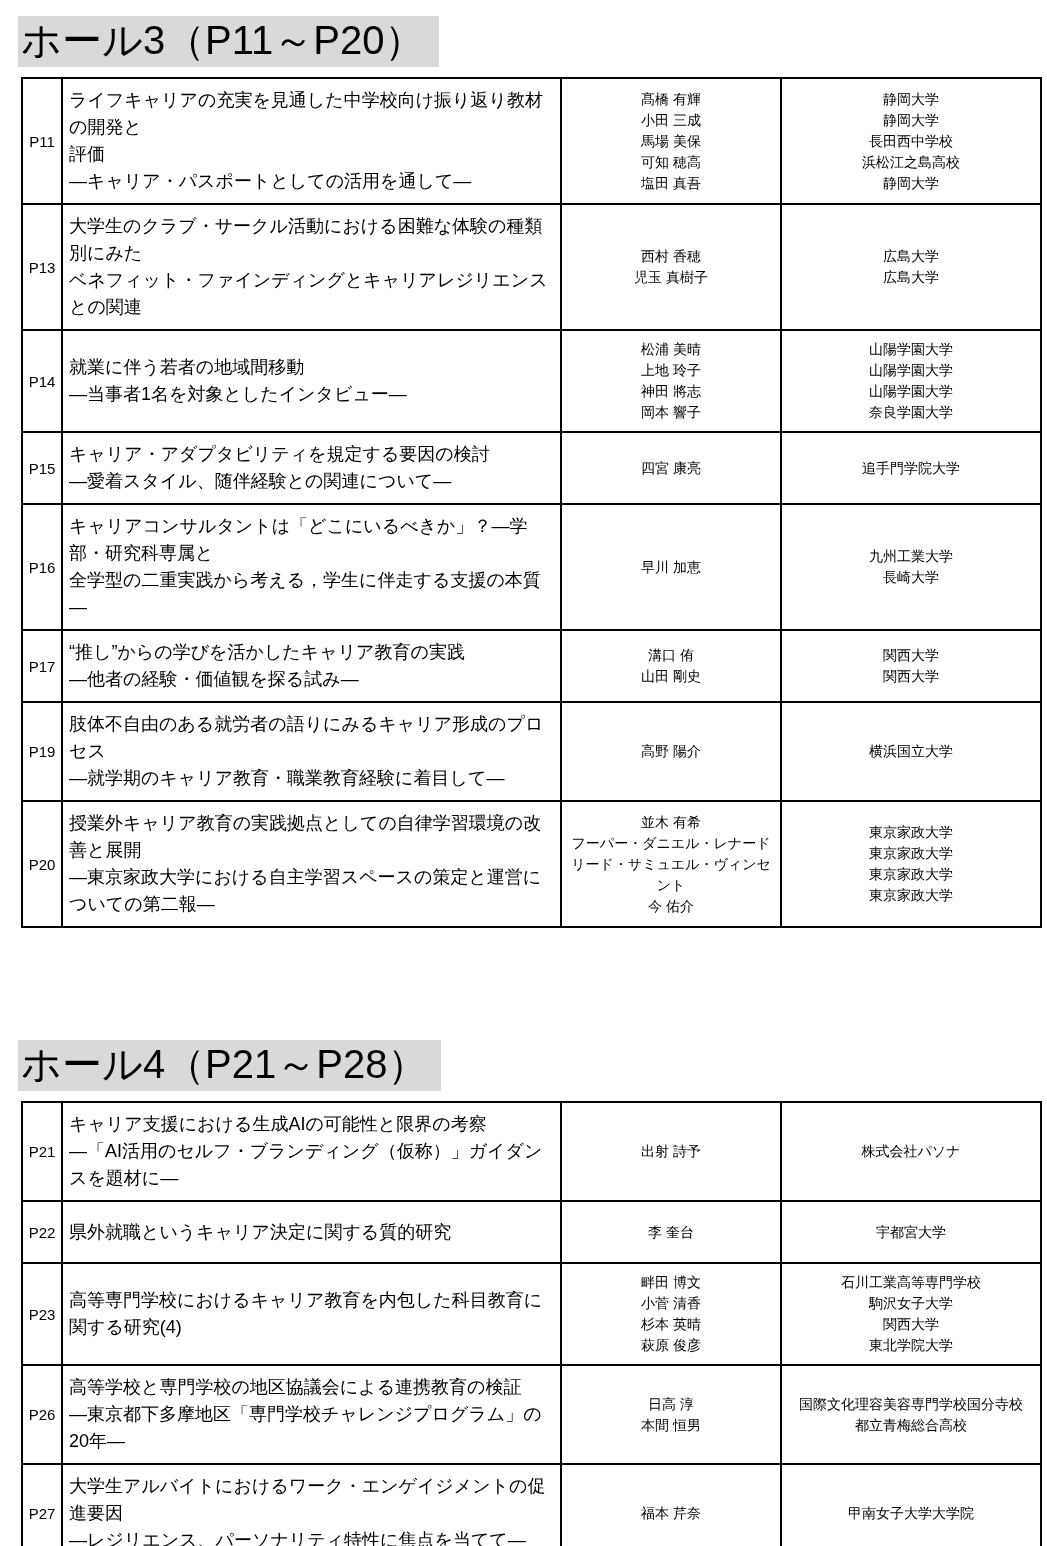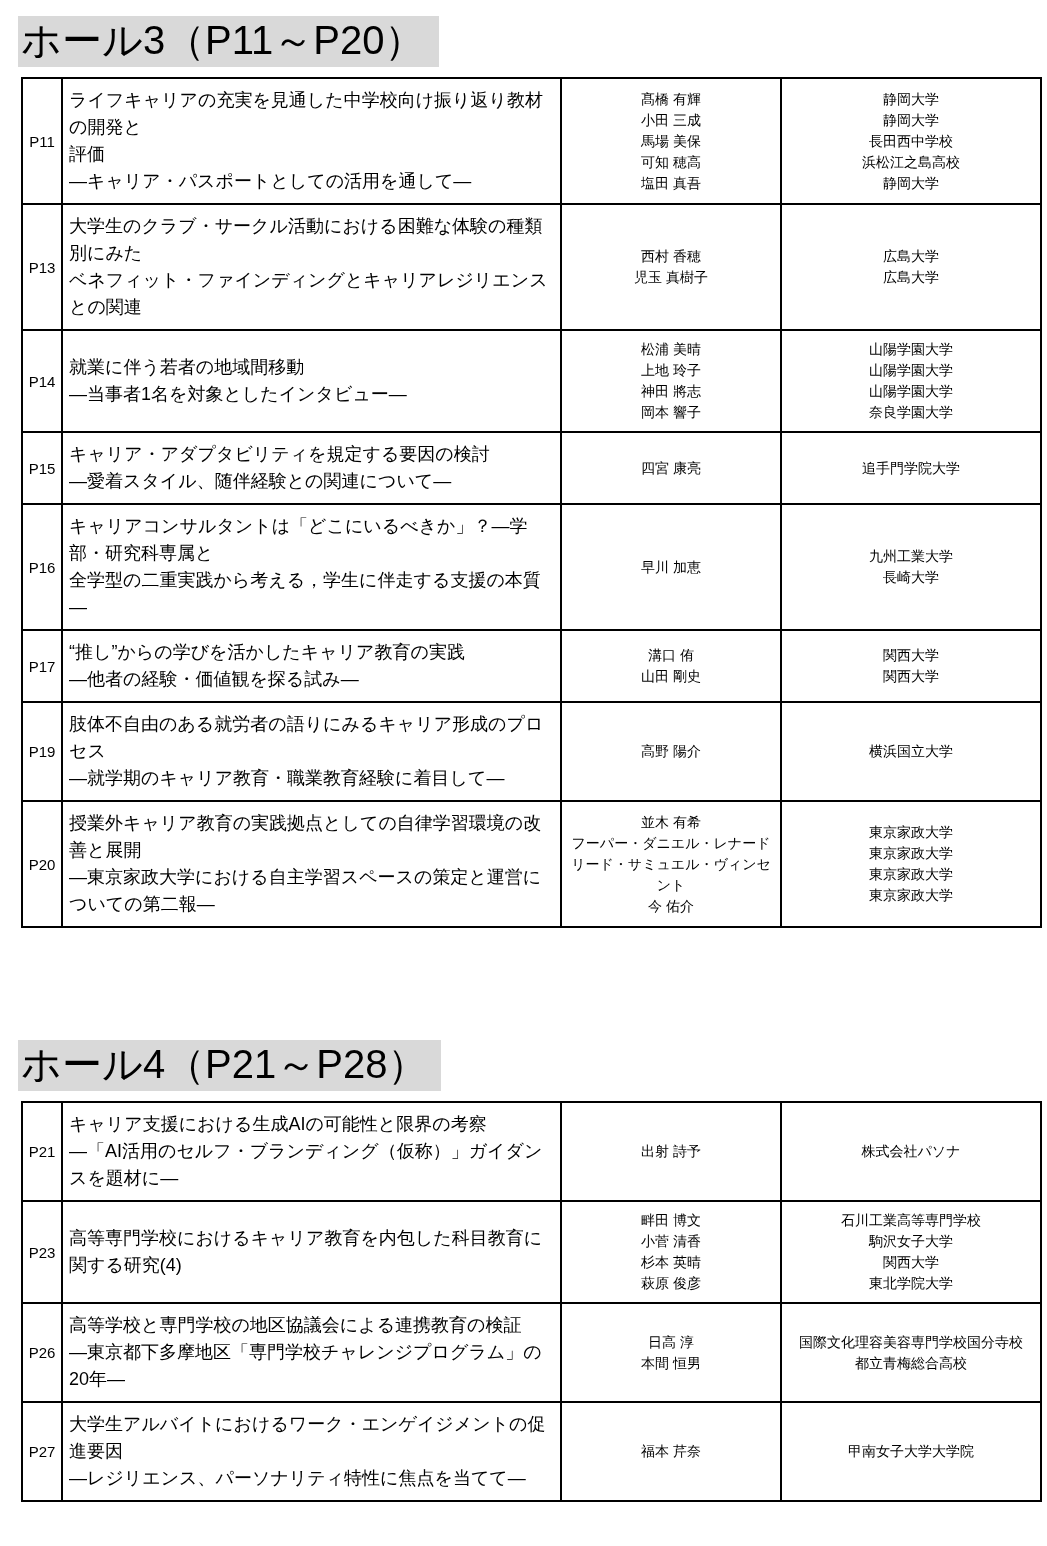--- a/index.html
+++ b/index.html
@@ -133,20 +133,26 @@
         <col style="width:260px">
       </colgroup>
       <tbody>
           <tr>
             <td class="c-id">P21</td>
             <td class="c-title">キャリア支援における生成AIの可能性と限界の考察<br>―「AI活用のセルフ・ブランディング（仮称）」ガイダンスを題材に―</td>
             <td class="c-authors">出射 詩予</td>
             <td class="c-affils">株式会社パソナ</td>
           </tr>
           <tr>
+            <td class="c-id">P22</td>
+            <td class="c-title">県外就職というキャリア決定に関する質的研究</td>
+            <td class="c-authors">李 奎台</td>
+            <td class="c-affils">宇都宮大学</td>
+          </tr>
+          <tr>
             <td class="c-id">P23</td>
             <td class="c-title">高等専門学校におけるキャリア教育を内包した科目教育に関する研究(4)</td>
             <td class="c-authors">畔田 博文<br>小菅 清香<br>杉本 英晴<br>萩原 俊彦</td>
             <td class="c-affils">石川工業高等専門学校<br>駒沢女子大学<br>関西大学<br>東北学院大学</td>
           </tr>
           <tr>
             <td class="c-id">P26</td>
             <td class="c-title">高等学校と専門学校の地区協議会による連携教育の検証<br>―東京都下多摩地区「専門学校チャレンジプログラム」の20年―</td>
             <td class="c-authors">日高 淳<br>本間 恒男</td>
             <td class="c-affils">国際文化理容美容専門学校国分寺校<br>都立青梅総合高校</td>

